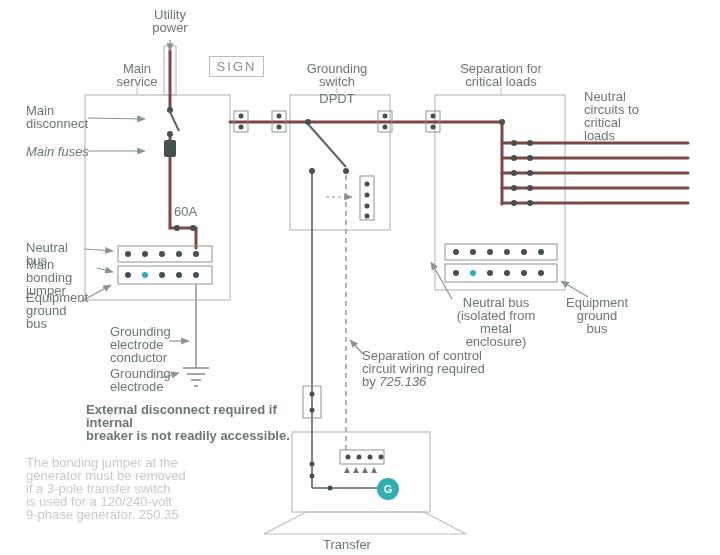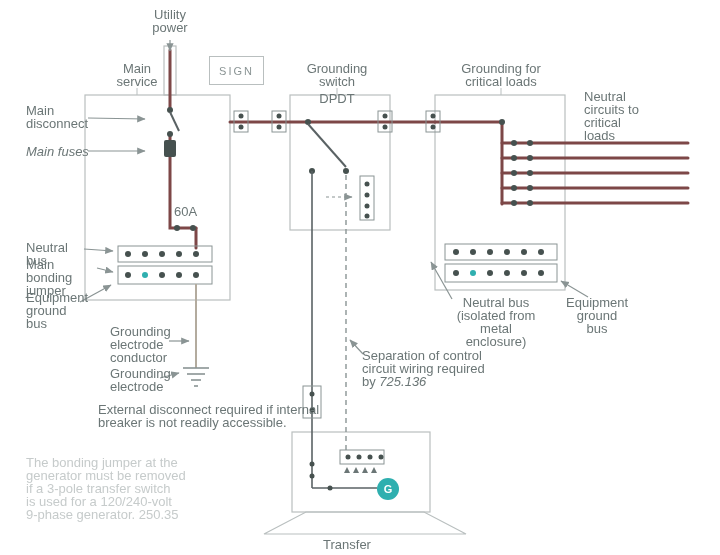--- a/index.html
+++ b/index.html
@@ -2,22 +2,22 @@
 <html><head>
 <meta charset="utf-8">
 <style>
   * { margin:0; padding:0; box-sizing:border-box; }
   html,body { background:#ffffff; font-family:"Liberation Sans", sans-serif; }
   .stage { position:relative; width:720px; height:555px; background:#ffffff; overflow:hidden; }
   .stage svg { position:absolute; left:0; top:0; }
   .lbl { position:absolute; font-size:13px; line-height:13px; color:#6b7676; white-space:pre-line; }
   .center { text-align:center; }
   .faded { color:#c6cbcb; }
-  .sign-box { position:absolute; left:209px; top:56px; width:55px; height:29px; border:1px solid #b9bfbf;
-              color:#8a9494; font-size:11px; letter-spacing:2px; display:flex; align-items:center; justify-content:center; }
+  .sign-box { position:absolute; left:209px; top:56px; width:55px; height:21px; border:1px solid #b9bfbf;
+              color:#8a9494; font-size:13px; letter-spacing:2px; display:flex; align-items:center; justify-content:center; }
   .g-badge { position:absolute; left:377px; top:478px; width:22px; height:22px; border-radius:50%;
              background:#2fafaf; color:#ffffff; font-size:11px; font-weight:bold;
              display:flex; align-items:center; justify-content:center; }
   .it { font-style:italic;text-align:right; }
 </style>
 </head>
 <body>
 
 <div class="stage">
 
@@ -206,42 +206,42 @@
   </svg>
 
   <div class="lbl center" style="left:142px; top:8px;   width:56px;">Utility
 power</div>
   <div class="sign-box">SIGN</div>
   <div class="lbl center" style="left:110px; top:62px;  width:54px;">Main
 service</div>
   <div class="lbl center" style="left:306px; top:62px;  width:62px;">Grounding
 switch</div>
   <div class="lbl center" style="left:313px; top:92px; width:48px;">DPDT</div>
-  <div class="lbl center" style="left:448px; top:62px;  width:106px;">Grounding for
+  <div class="lbl center" style="left:448px; top:62px;  width:106px;">Separation for
 critical loads</div>
   <div class="lbl" style="left:584px; top:90px;  width:62px;">Neutral
 circuits to
 critical
 loads</div>
   <div class="lbl" style="left:26px;  top:104px; width:62px;">Main
 disconnect</div>
   <div class="lbl" style="left:26px;  top:145px; width:66px;font-style:italic;">Main fuses</div>
   <div class="lbl" style="left:174px; top:205px; width:34px;">60A</div>
   <div class="lbl" style="left:26px;  top:241px; width:66px;">Neutral bus</div>
   <div class="lbl" style="left:26px;  top:258px; width:74px;">Main bonding
 jumper</div>
   <div class="lbl" style="left:26px;  top:291px; width:64px;">Equipment
 ground
 bus</div>
   <div class="lbl" style="left:110px; top:325px; width:62px;">Grounding
 electrode
 conductor</div>
   <div class="lbl" style="left:110px; top:367px; width:62px;">Grounding
 electrode</div>
-  <div class="lbl" style="left:98px;  top:403px; width:232px;">External disconnect required if internal
+  <div class="lbl" style="left:86px;  top:403px; width:232px;font-weight:bold;">External disconnect required if internal
 breaker is not readily accessible.</div>
   <div class="lbl faded" style="left:26px;  top:456px; width:160px;">The bonding jumper at the
 generator must be removed
 if a 3-pole transfer switch
 is used for a 120/240-volt
 9-phase generator. 250.35</div>
   <div class="lbl center" style="left:450px; top:296px; width:92px;">Neutral bus
 (isolated from
 metal enclosure)</div>
   <div class="lbl center" style="left:566px; top:296px; width:62px;">Equipment

